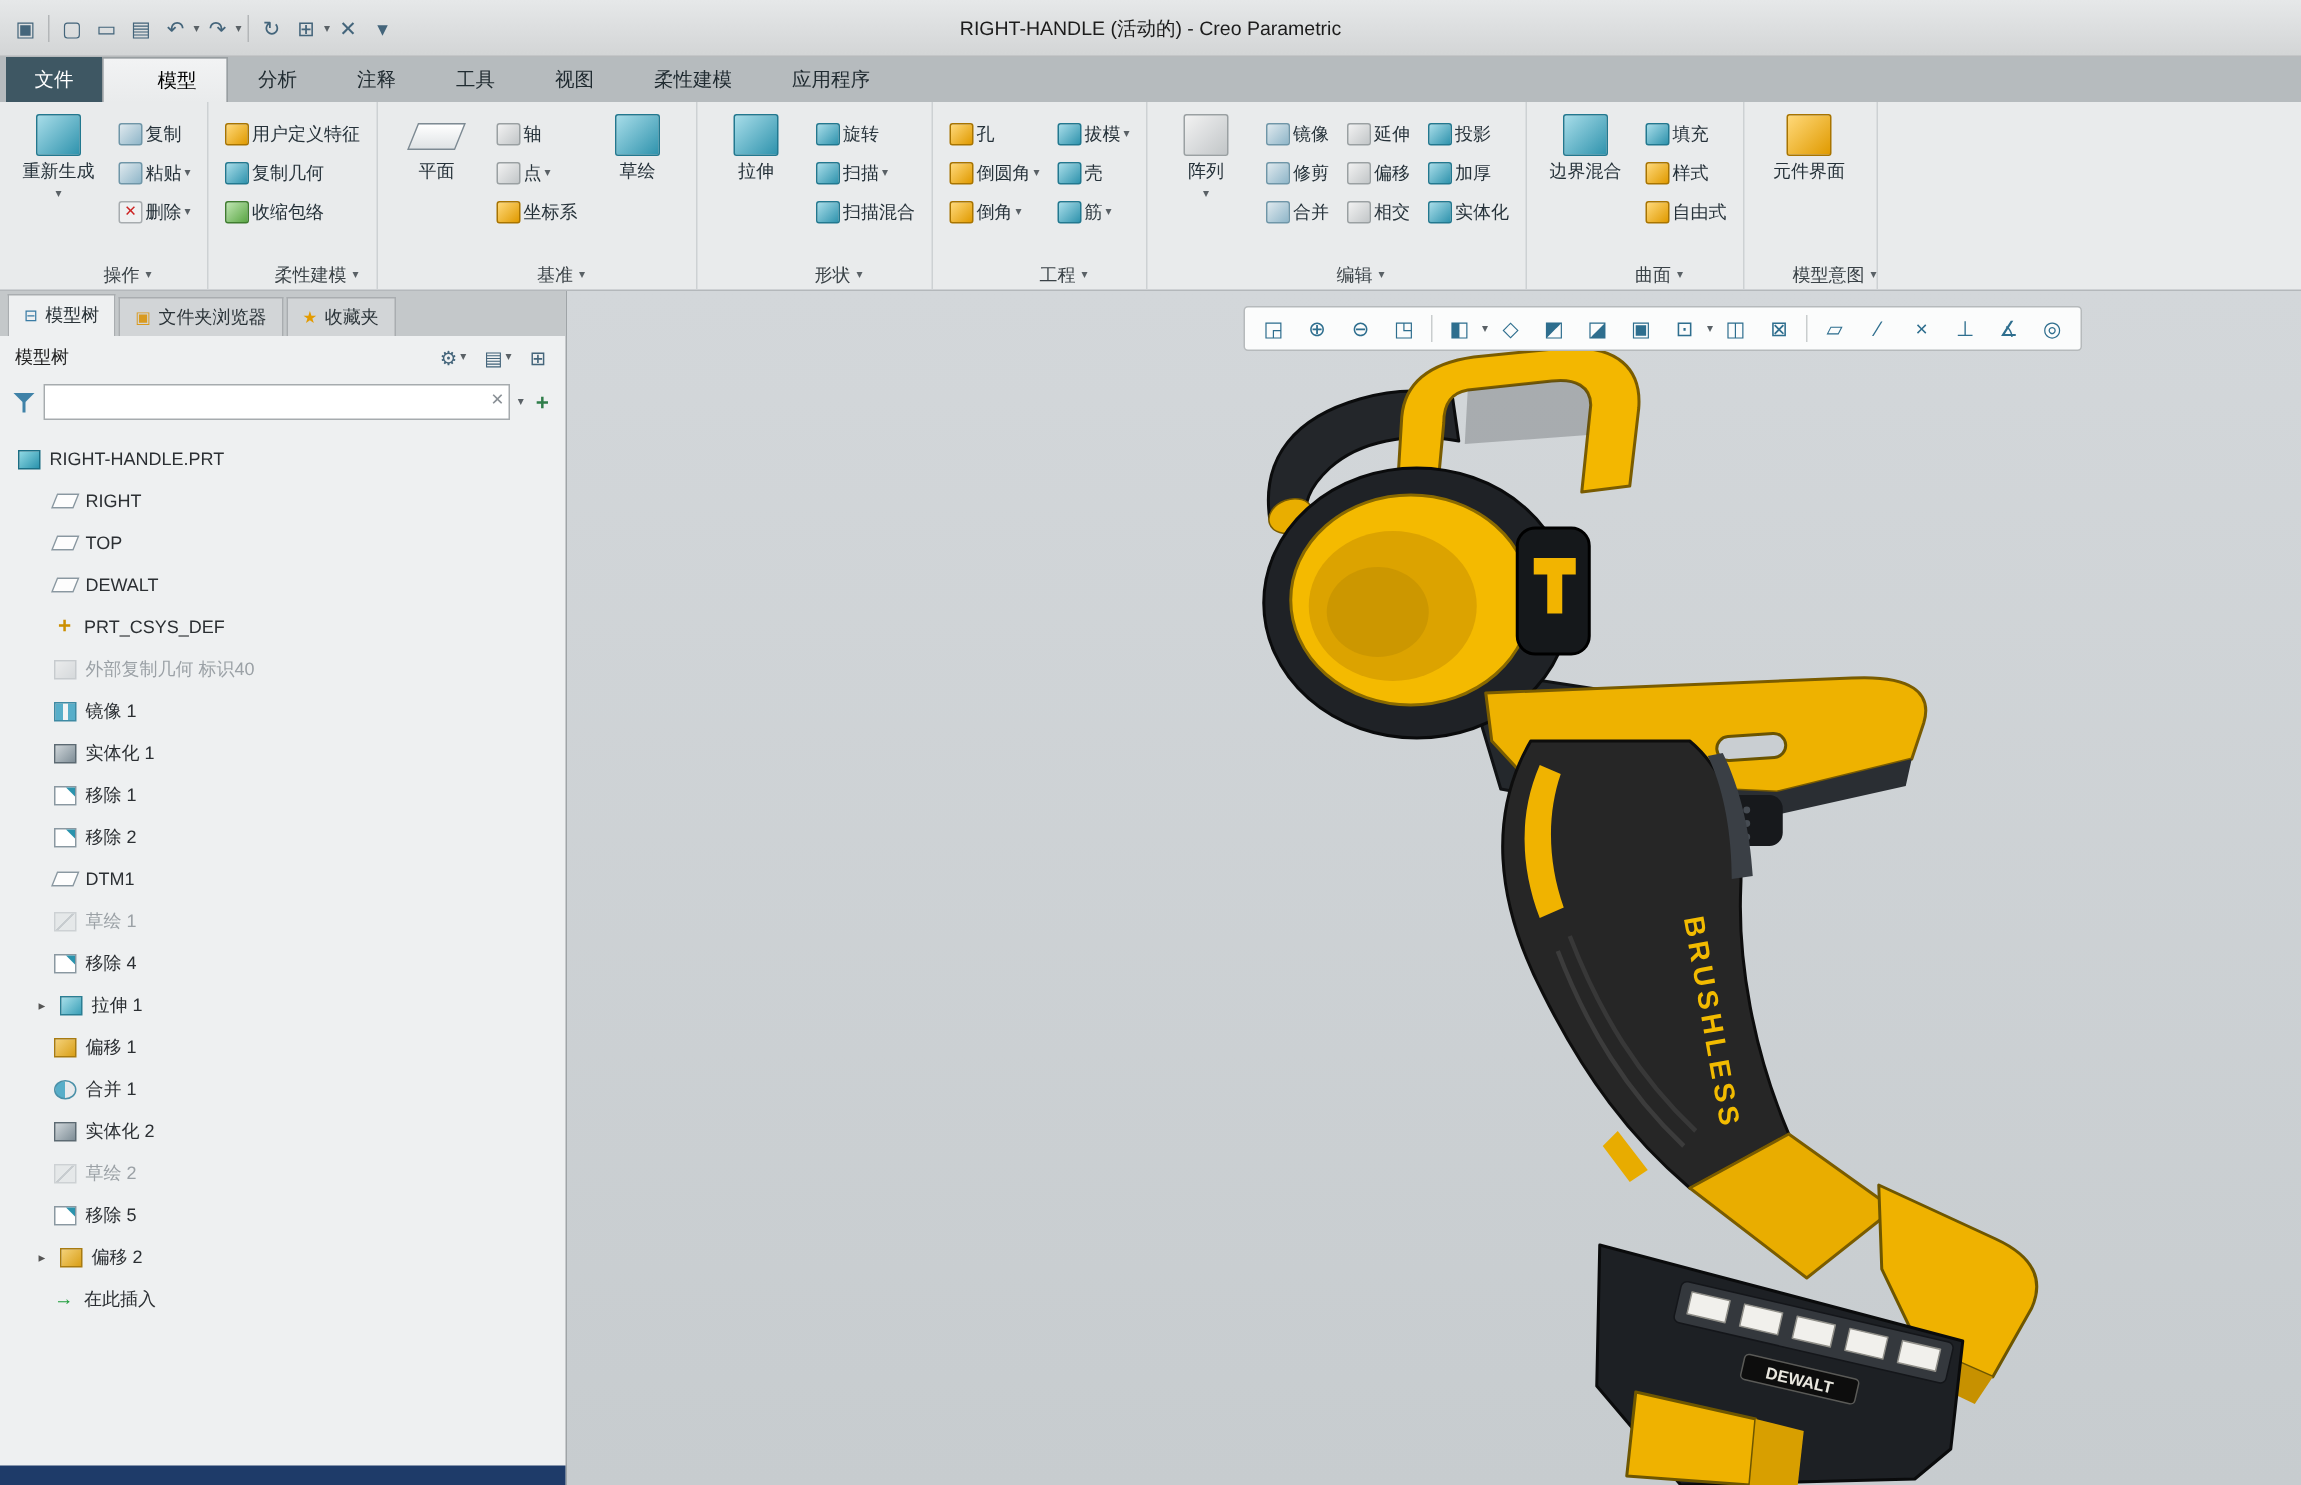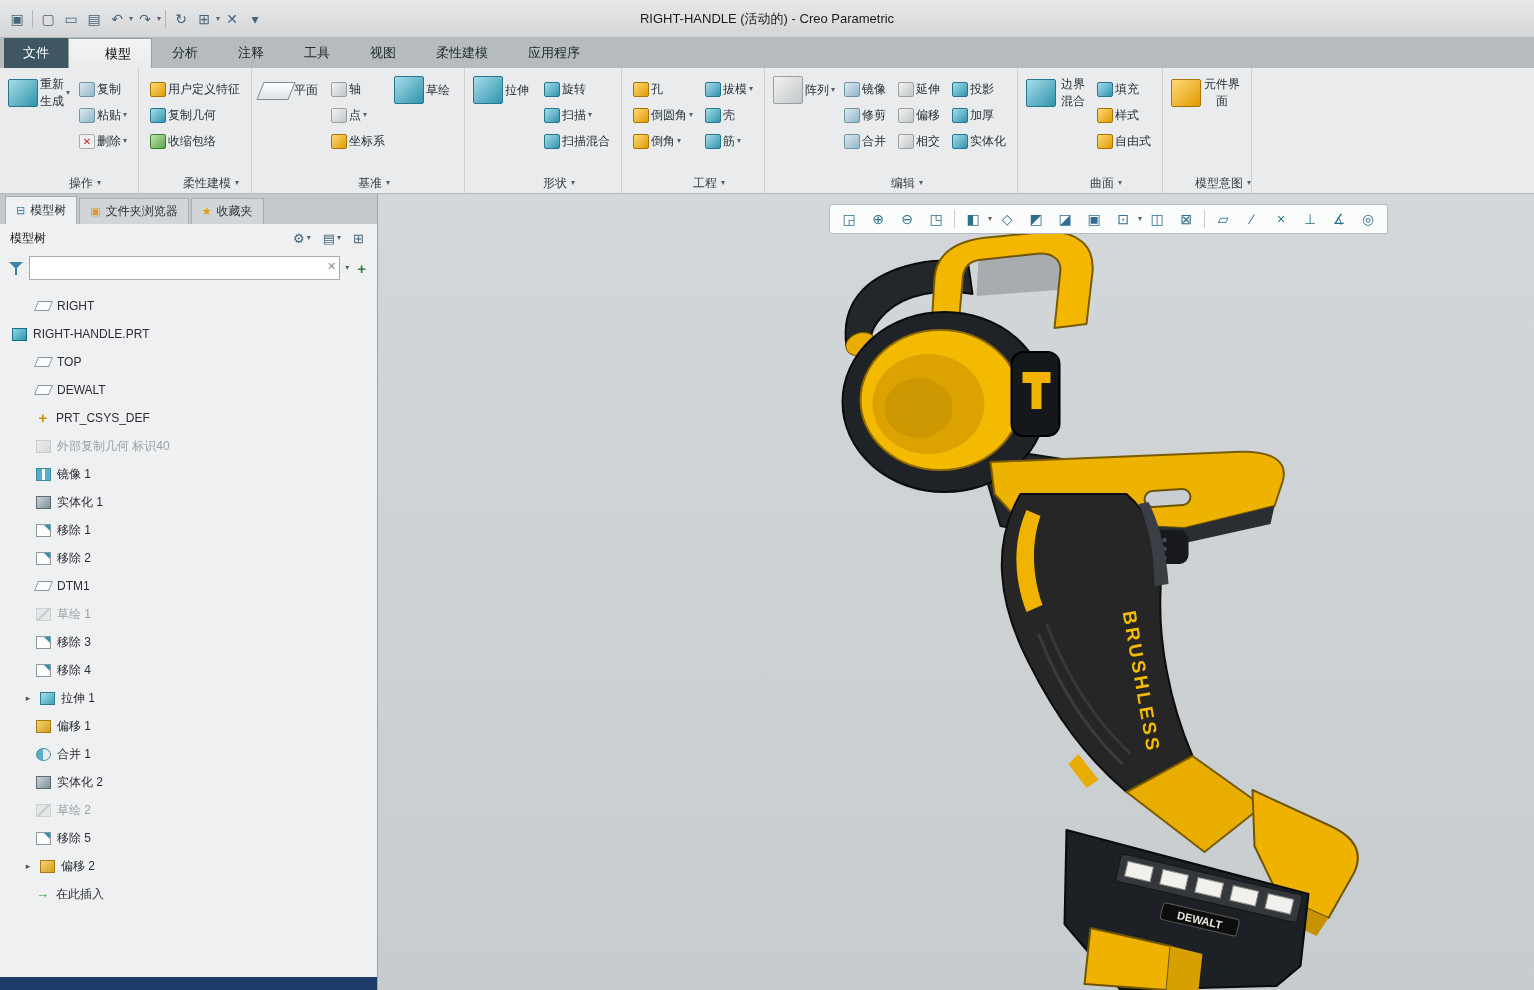--- a/index.html
+++ b/index.html
@@ -21,21 +21,21 @@
   .tab { padding:0 20px; display:flex; align-items:center; font-size:13px; color:#202b31; background:transparent; }
   .tab.t-file { background:#3e5763; color:#fff; padding:0 19px; }
   .tab.t-active { background:linear-gradient(#f2f3f4,#e9ebec); border:1px solid #989ea1; border-bottom:none; color:#000;padding-left:36px; }
 
   
   .ribbon { height:126px; background:#e9ebec; border-bottom:1px solid #b4b8bb; display:flex; }
   .rgroup { display:flex; flex-direction:column; border-right:1px solid #cdd1d3; }
   .gbody { flex:1; display:flex; align-items:flex-start; gap:6px; padding:4px 8px 0 8px; }
   .glabel { height:20px; display:flex; align-items:center; justify-content:center; gap:4px;
     font-size:12px; color:#3a4247;padding-left:32px; }
-  .btn-l { width:62px; display:flex; flex-direction:row; align-items:center; gap:2px; padding-top:4px;
+  .btn-l { width:62px; display:flex; flex-direction:column; align-items:center; gap:2px; padding-top:4px;
     font-size:12px; color:#26323a; text-align:center; }
   .bcol { display:flex; flex-direction:column; gap:4px; padding-top:6px; }
   .btn-s { display:flex; align-items:center; gap:2px; height:22px; padding:0 3px; font-size:12px;
     color:#26323a; white-space:nowrap; }
   .ic { display:inline-block; border-radius:2px; flex:0 0 auto; }
   .ic16 { width:16px; height:15px; }
   .ic30 { width:30px; height:28px; }
   .ic-teal  { background:linear-gradient(135deg,#a8dde9,#2f93ad); border:1px solid #22788f; }
   .ic-blue  { background:linear-gradient(135deg,#dfe9ee,#8fb6c9); border:1px solid #6f96a8; }
   .ic-amber { background:linear-gradient(135deg,#ffd97a,#e09a00); border:1px solid #a87400; }
@@ -430,30 +430,30 @@
       <span class="funnel"></span>
       <span class="filter-wrap">
         <input class="filter-input" value="" style="">
         <span class="clear-x">✕</span>
       </span>
       <span class="dd">▾</span>
       <span class="plus">+</span>
     </div>
 
     <div class="tree">
-      <div class="trow">
-          <span class="ti ti-plane"></span>
-          <span class="tlbl">RIGHT</span>
-        </div>
       <div class="trow root">
           <span class="ti ti-part"></span>
           <span class="tlbl">RIGHT-HANDLE.PRT</span>
         </div>
       <div class="trow">
           <span class="ti ti-plane"></span>
+          <span class="tlbl">RIGHT</span>
+        </div>
+      <div class="trow">
+          <span class="ti ti-plane"></span>
           <span class="tlbl">TOP</span>
         </div>
       <div class="trow">
           <span class="ti ti-plane"></span>
           <span class="tlbl">DEWALT</span>
         </div>
       <div class="trow">
           <span class="ti ti-csys"></span>
           <span class="tlbl">PRT_CSYS_DEF</span>
         </div>
@@ -477,24 +477,20 @@
           <span class="ti ti-remove"></span>
           <span class="tlbl">移除 2</span>
         </div>
       <div class="trow">
           <span class="ti ti-plane"></span>
           <span class="tlbl">DTM1</span>
         </div>
       <div class="trow dim">
           <span class="ti ti-sketch"></span>
           <span class="tlbl">草绘 1</span>
-        </div>
-      <div class="trow">
-          <span class="ti ti-remove"></span>
-          <span class="tlbl">移除 3</span>
         </div>
       <div class="trow">
           <span class="ti ti-remove"></span>
           <span class="tlbl">移除 4</span>
         </div>
       <div class="trow withexp">
           <span class="exp">▸</span>
           <span class="ti ti-extrude"></span>
           <span class="tlbl">拉伸 1</span>
         </div>

